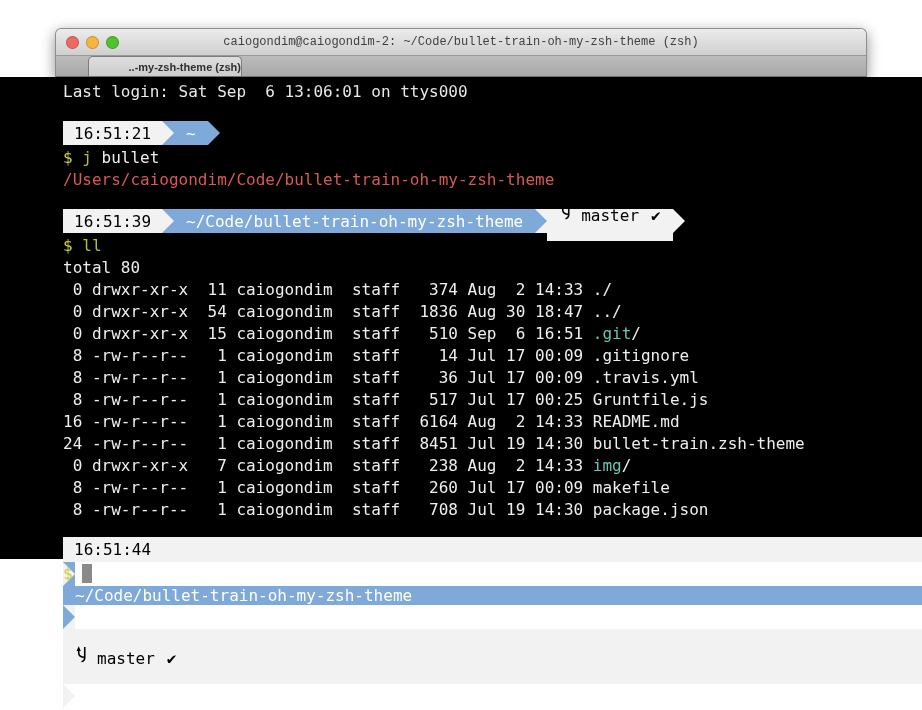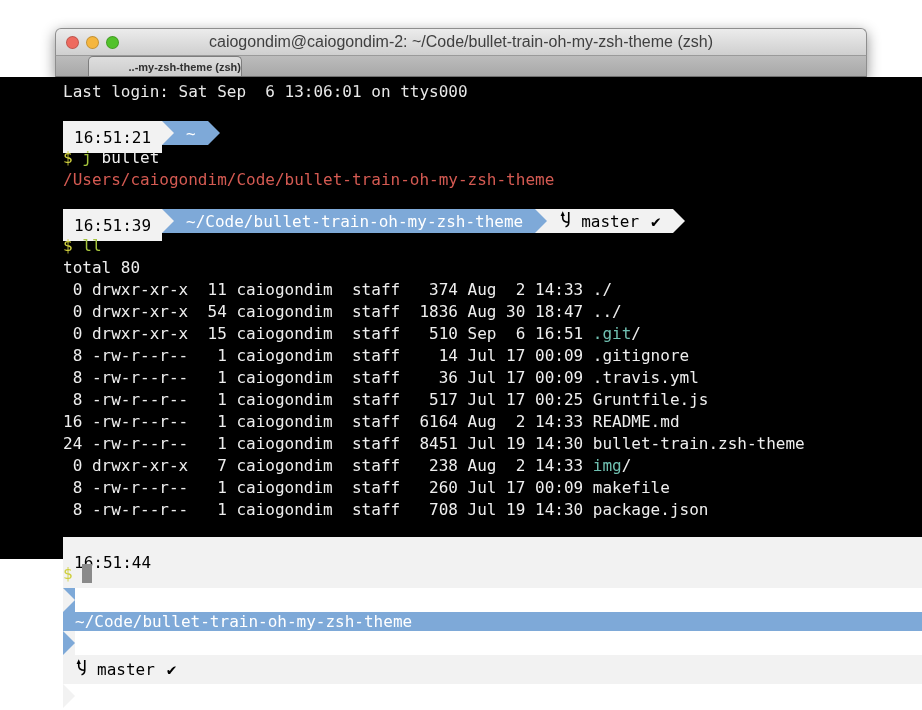--- a/index.html
+++ b/index.html
@@ -19,22 +19,22 @@
     box-shadow:0 4px 14px rgba(0,0,0,0.45);
   }
   .titlebar {
     height:28px; position:relative;
     background:linear-gradient(#ececec, #cfcfcf);
     border:1px solid #8e8e8e; border-bottom:1px solid #9a9a9a;
     border-radius:6px 6px 0 0;
     display:flex; align-items:center; justify-content:center;
   }
   .titlebar-title {
-    font-size:16px; color:#404040; max-width:640px;
-    white-space:nowrap; overflow:hidden; text-overflow:ellipsis;
+    font-size:12px; color:#404040; max-width:640px;
+    white-space:nowrap; overflow:hidden; text-overflow:ellipsis;font-family:Liberation Mono, monospace;
   }
   .traffic { position:absolute; left:10px; top:0; height:100%;
              display:flex; align-items:center; gap:7px; }
   .light { width:13px; height:13px; border-radius:50%; border:1px solid rgba(0,0,0,0.2); }
   .light.red    { background:#ee6a5f; }
   .light.yellow { background:#f5b63e; }
   .light.green  { background:#52c22b; }
 
   .tabstrip {
     height:21px; position:relative;
@@ -62,23 +62,23 @@
   .dollar{ color:#cfcf3e; }
   .cmd   { color:#a5c43c; }
 
   
   .prompt { display:flex; height:24px; margin:18px 0 2px 0; align-items:stretch; }
   .prompt.gap16 { margin-top:16px;flex-direction:column; }
   .seg {
     display:flex; align-items:center;
     font-family:"DejaVu Sans Mono", monospace; font-size:16px;
   }
-  .seg.time { background:#f2f2f2; color:#000; padding:16px 11px; }
+  .seg.time { background:#f2f2f2; color:#000; padding:3px 11px; }
   .seg.path { background:#7ea9d8; color:#ffffff; padding:0 12px; }
-  .seg.git  { background:#f2f2f2; color:#000; padding:3px 12px; }
+  .seg.git  { background:#f2f2f2; color:#000; padding:16px 12px;align-items:flex-end; }
   .git-label { margin-left:9px; }
   .git-check { margin-left:12px; font-weight:700; }
   .ar { width:0; height:0; border-style:solid; border-width:12px 0 12px 12px;
         border-top-color:transparent; border-bottom-color:transparent; }
   .ar-time-path { border-left-color:#f2f2f2; background:#7ea9d8; }
   .ar-path-end  { border-left-color:#7ea9d8; background:transparent; }
   .ar-path-git  { border-left-color:#7ea9d8; background:#f2f2f2; }
   .ar-git-end   { border-left-color:#f2f2f2; background:transparent; }
 
   .cursor {

